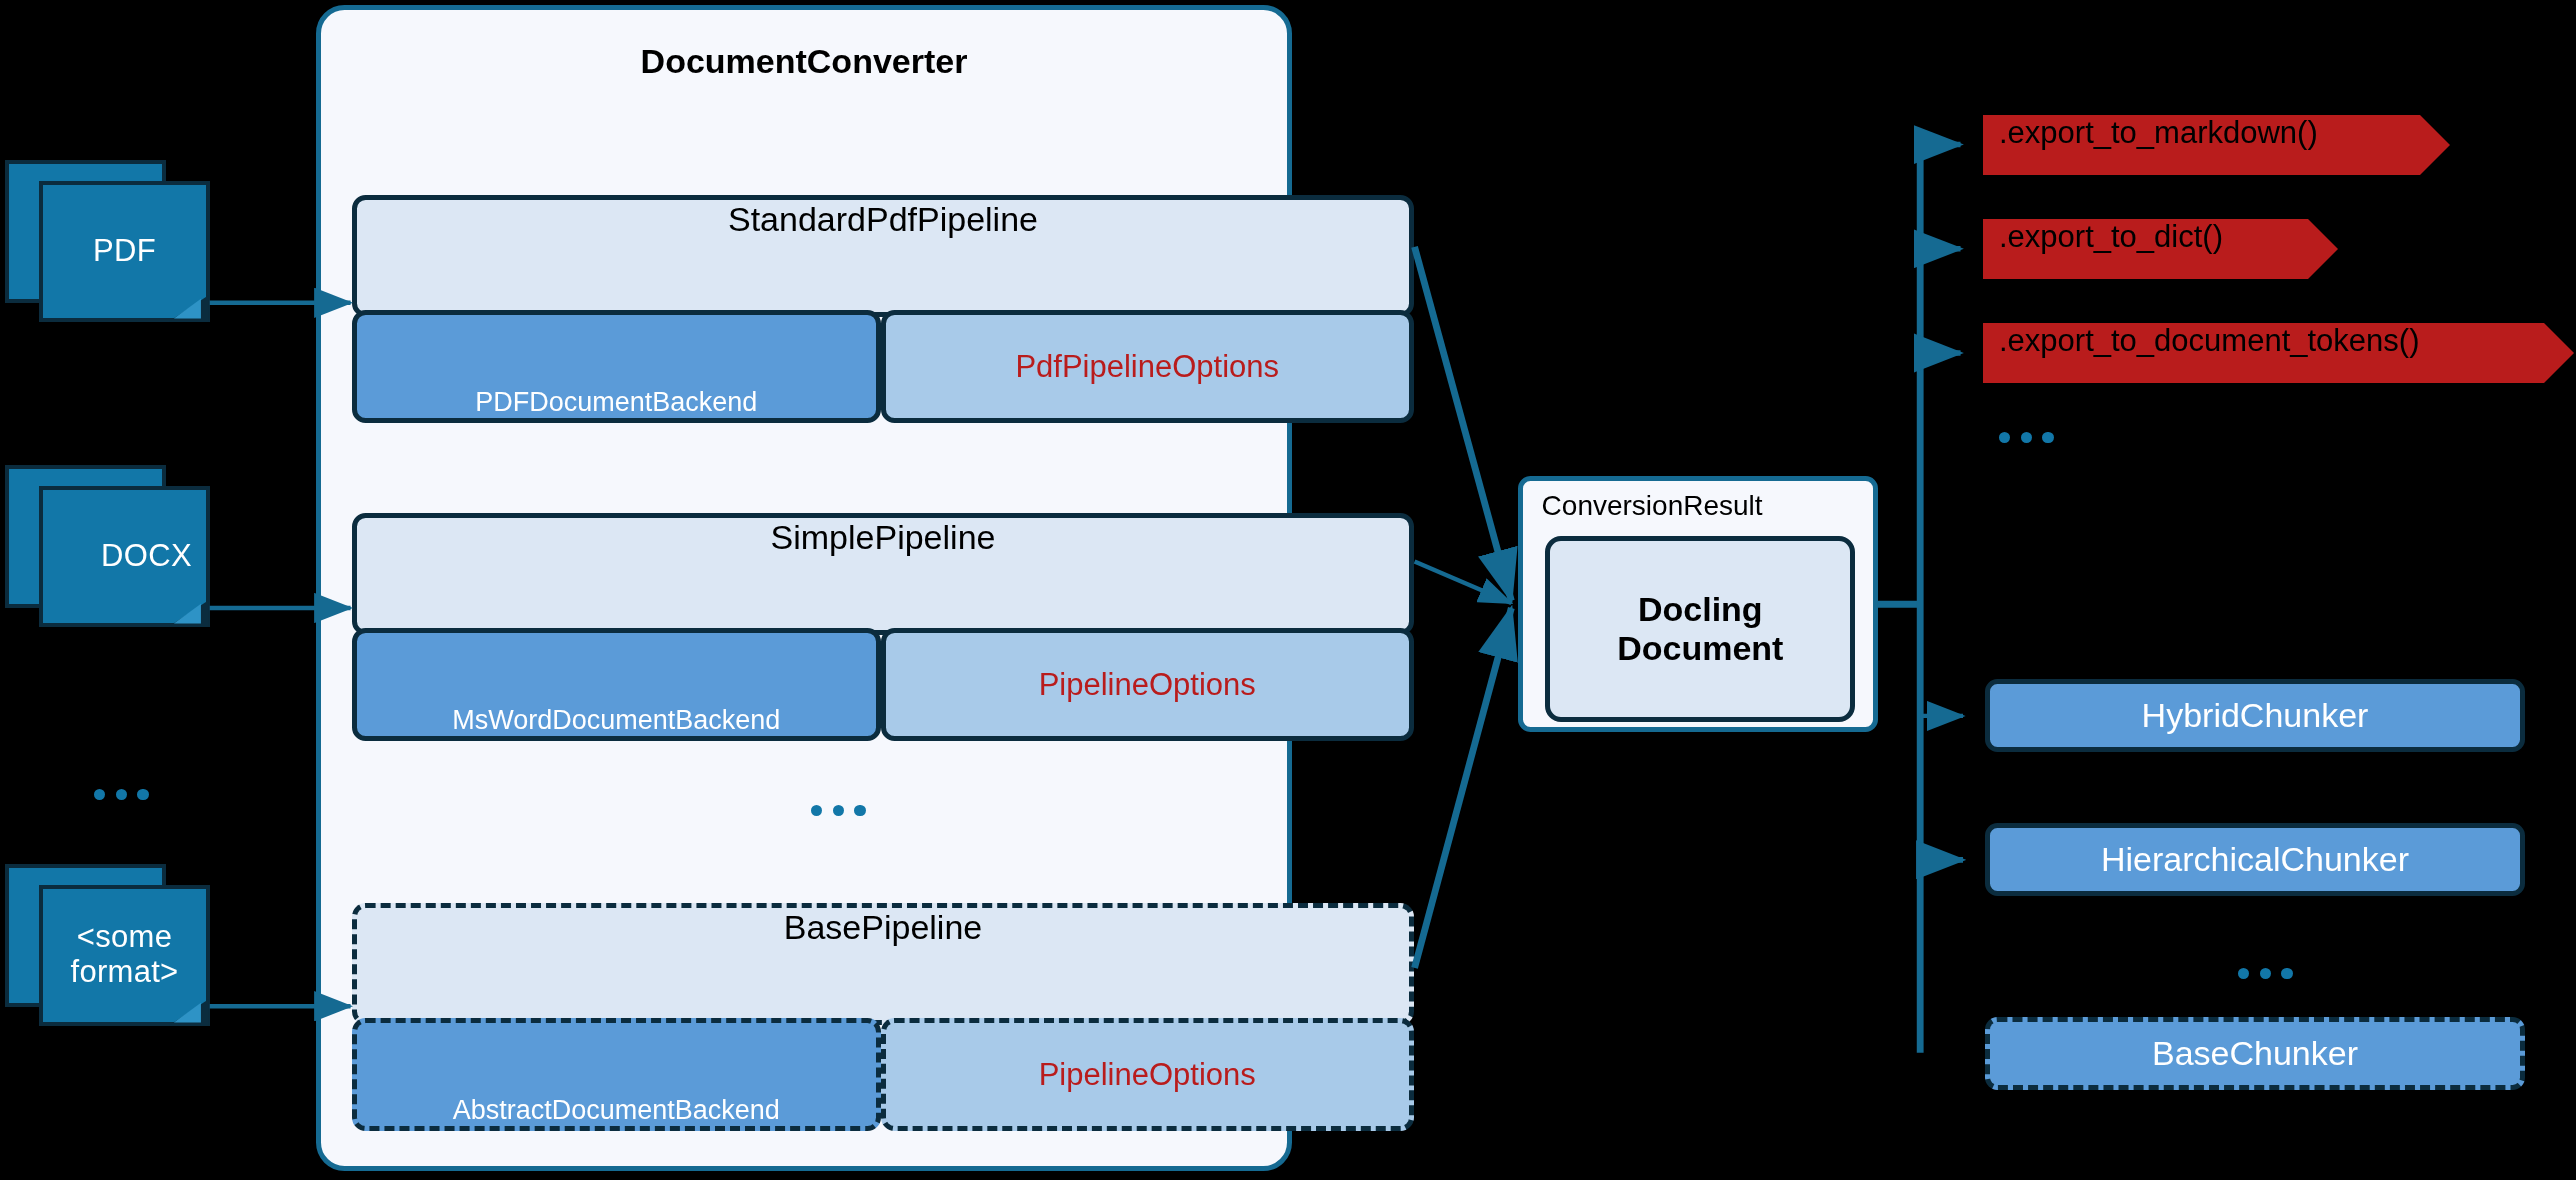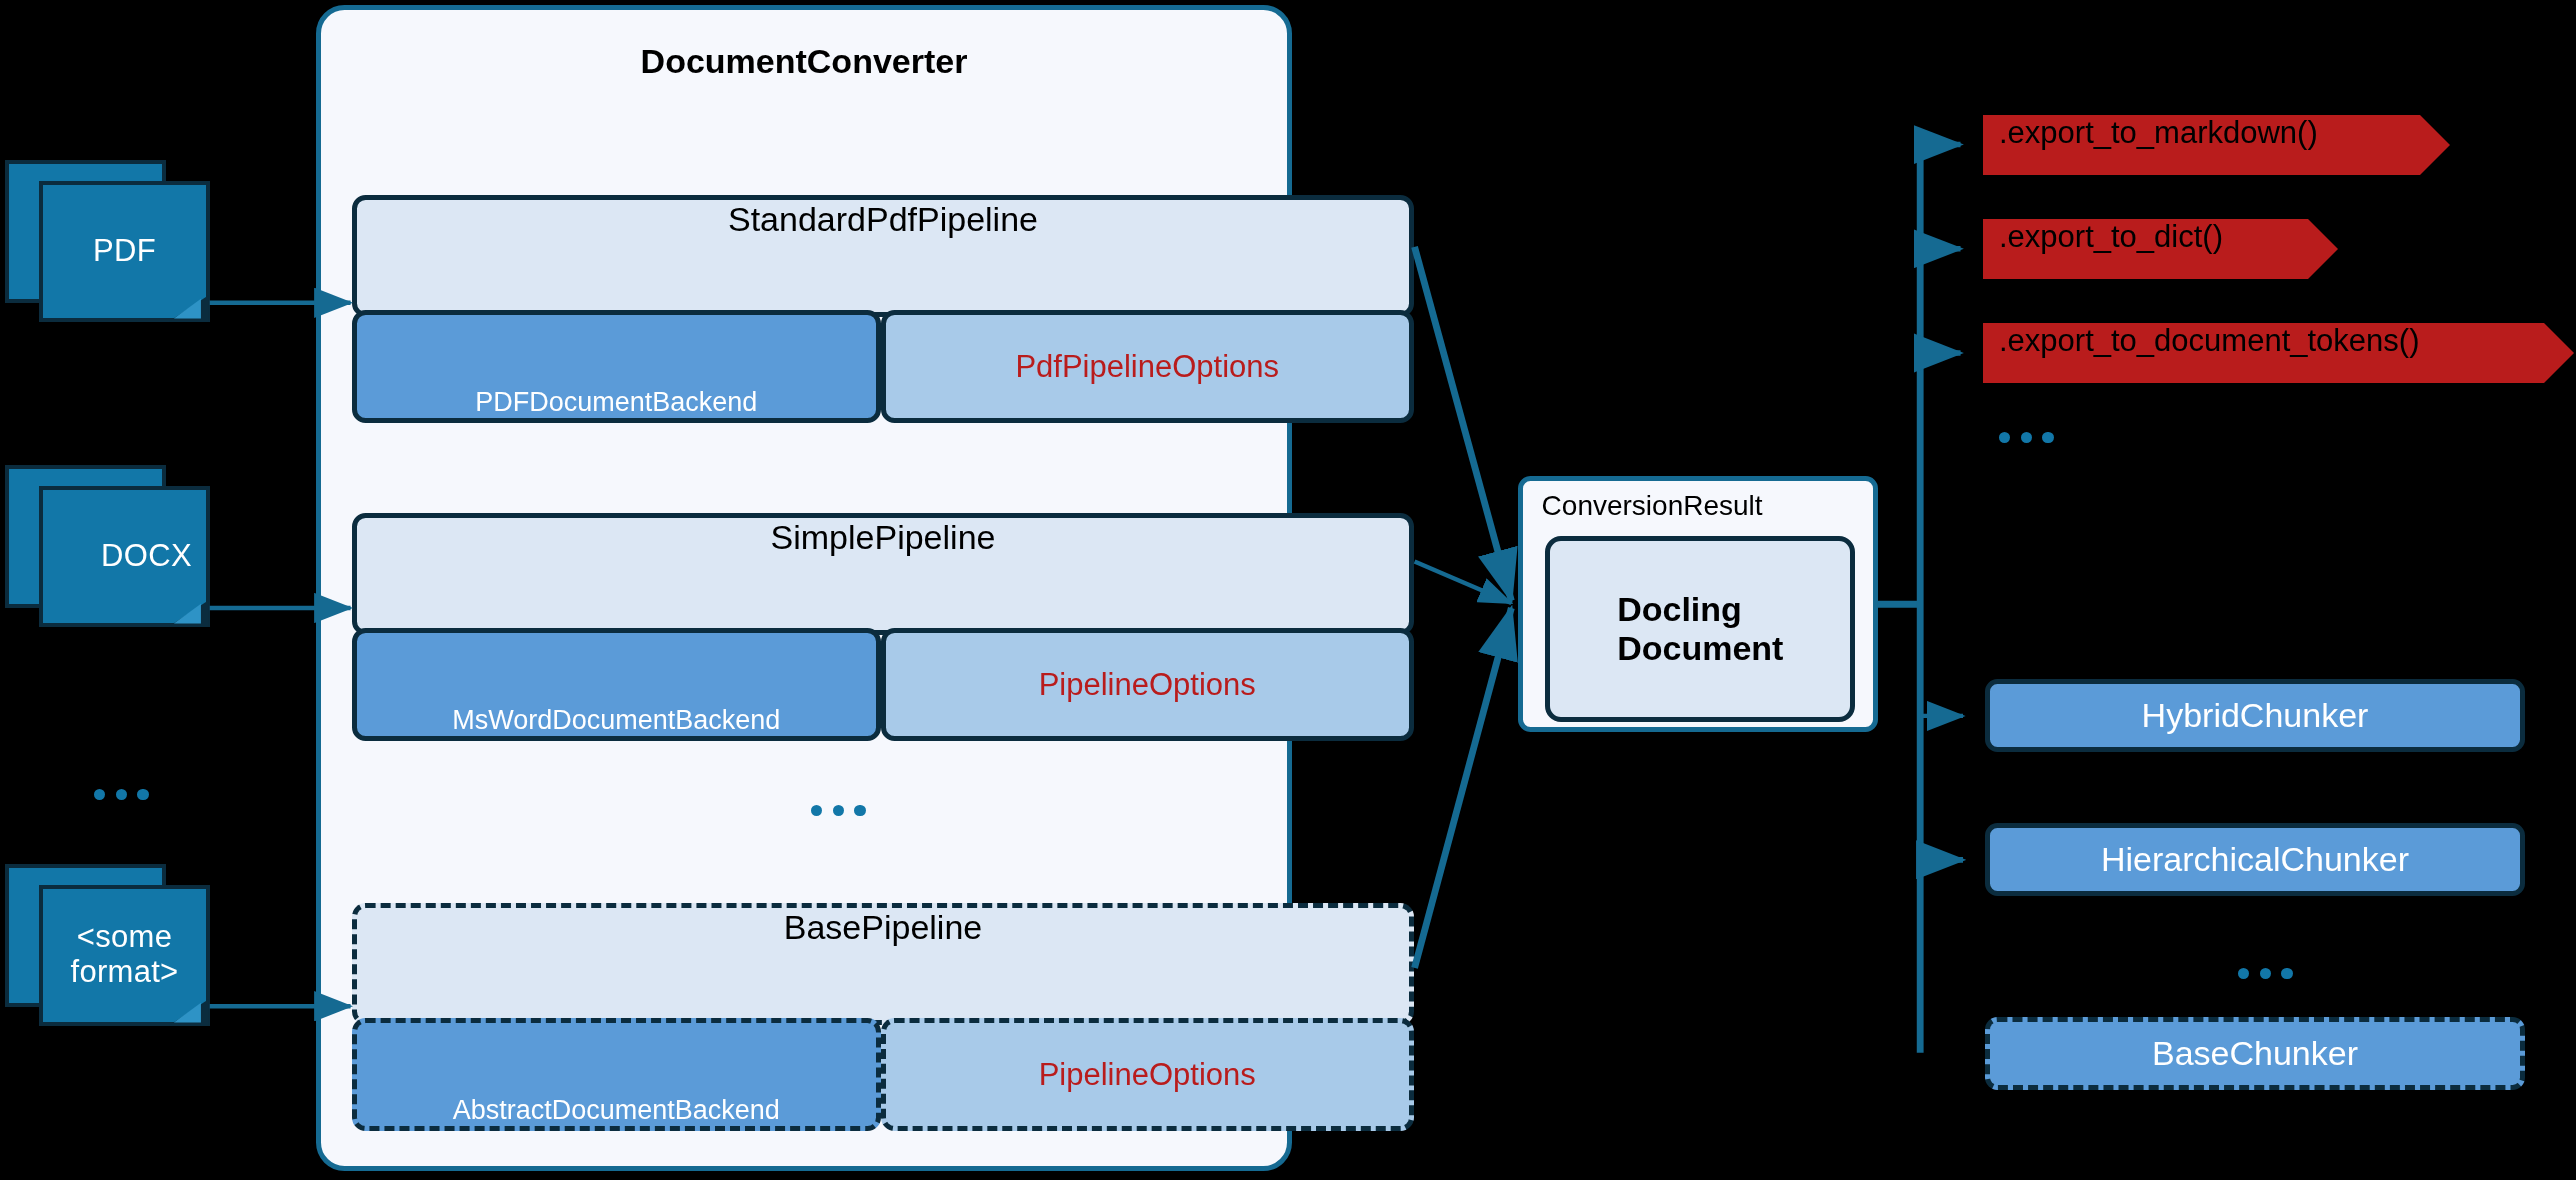--- a/index.html
+++ b/index.html
@@ -165,21 +165,21 @@
     top: 55px;
     width: 310px;
     height: 186px;
     background: #DCE7F4;
     border: 5px solid #0B2C3E;
     border-radius: 16px;
     box-sizing: border-box;
     display: flex;
     align-items: center;
     justify-content: center;
-    text-align: left;
+    text-align: center;
     font-size: 34px;
     font-weight: bold;
     color: #000000;
     line-height: 1.15;
   }
 
   
   .export-shape {
     position: absolute;
     height: 60px;

